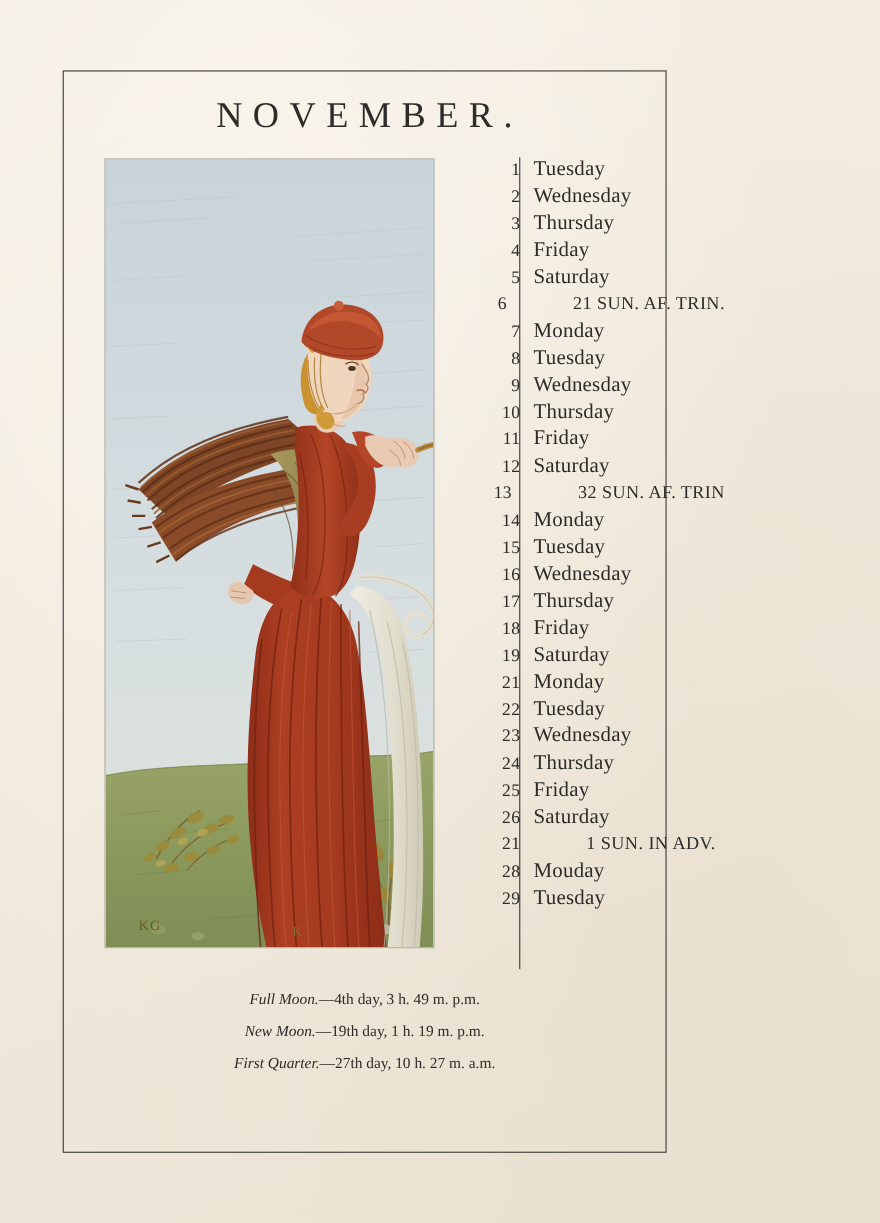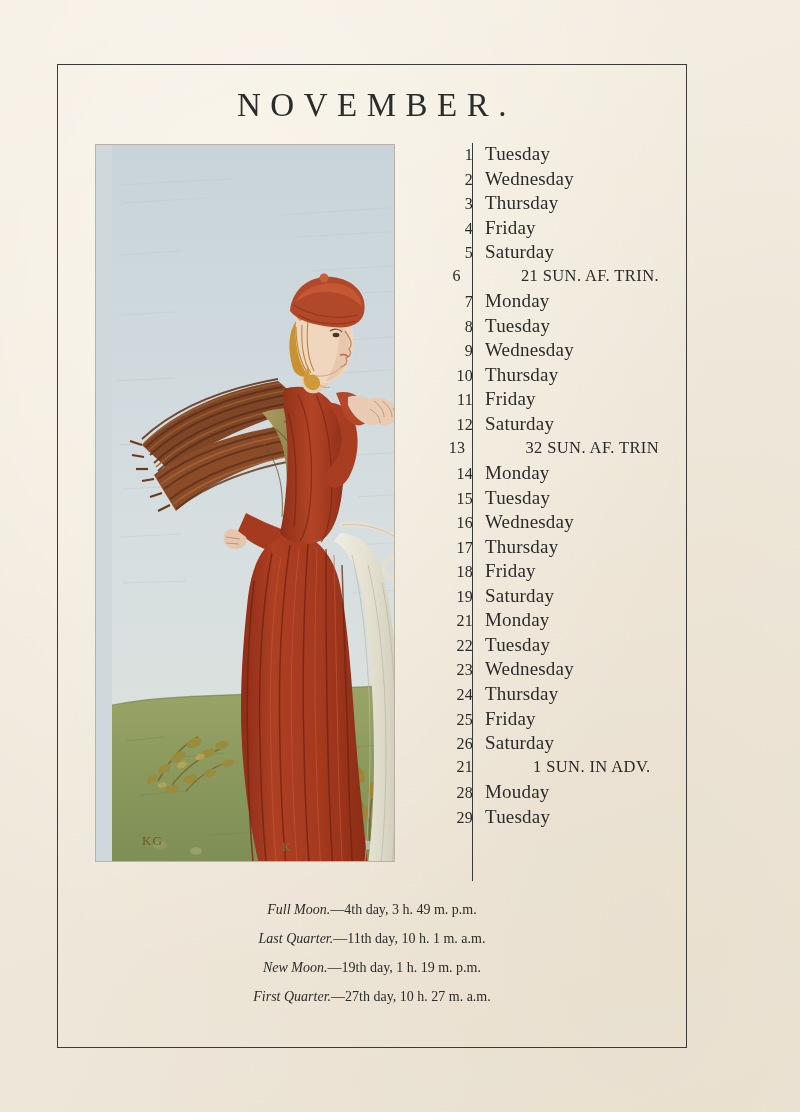--- a/index.html
+++ b/index.html
@@ -26,21 +26,21 @@
     background:
       radial-gradient(ellipse at 30% 25%, rgba(255,252,245,0.55), rgba(255,252,245,0) 60%),
       radial-gradient(ellipse at 80% 85%, rgba(228,217,198,0.45), rgba(228,217,198,0) 65%),
       linear-gradient(160deg, #f5efe4 0%, #f0e9dc 45%, #ece4d6 100%);
     pointer-events: none;
   }
   #frame {
     position: absolute;
     left: 57px;
     top: 64px;
-    width: 630px;
+    width: 549px;
     height: 984px;
     border: 1.6px solid #3a3a38;
     background: transparent;
     box-sizing: border-box;
   }
   #month-title {
     position: absolute;
     left: 0;
     right: 0;
     top: 22px;
@@ -55,21 +55,20 @@
   #illustration {
     position: absolute;
     left: 37px;
     top: 79px;
     width: 300px;
     height: 718px;
     overflow: hidden;
     border: 1px solid #b9b2a2;
     box-sizing: border-box;
     background: #cfd9dd;
-    padding-left: 16px;
   }
   #illustration svg {
     display: block;
   }
   
   #daylist {
     position: absolute;
     left: 381px;
     top: 78px;
     width: 220px;
@@ -602,19 +601,18 @@
           <span class="day-name">Mouday</span>
         </div>
         <div class="day-row">
           <span class="day-num">29</span>
           <span class="day-name">Tuesday</span>
         </div>
       </div>
 
     <div id="moons">
         <div class="moon-line"><span class="phase">Full Moon.</span><span>—4th day, 3 h. 49 m. p.m.</span></div>
-        <div class="moon-line"><span class="phase">Last Quarter.</span><span>—11th day, 10 h. 1 m. a.m.</span></div>
         <div class="moon-line"><span class="phase">New Moon.</span><span>—19th day, 1 h. 19 m. p.m.</span></div>
         <div class="moon-line"><span class="phase">First Quarter.</span><span>—27th day, 10 h. 27 m. a.m.</span></div>
       </div>
 
   </div>
 </div>
 
 </body></html>

